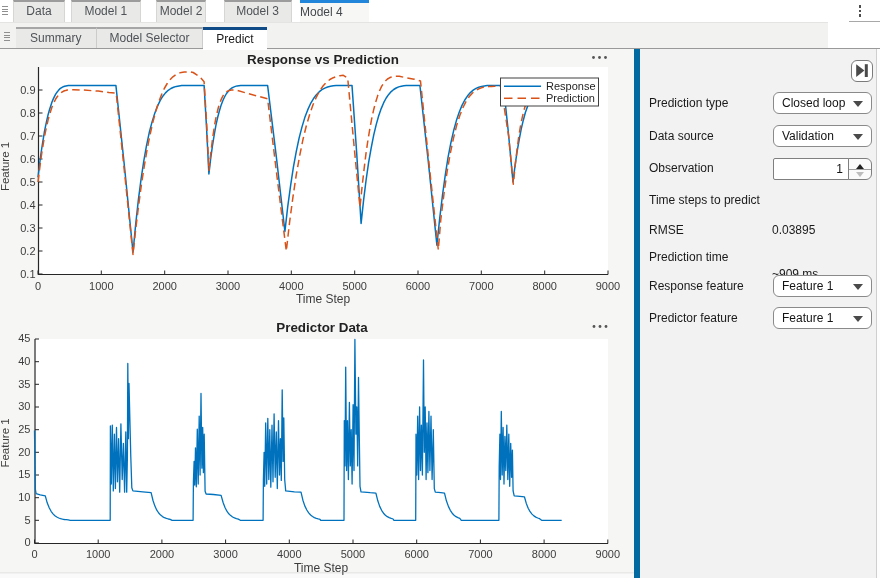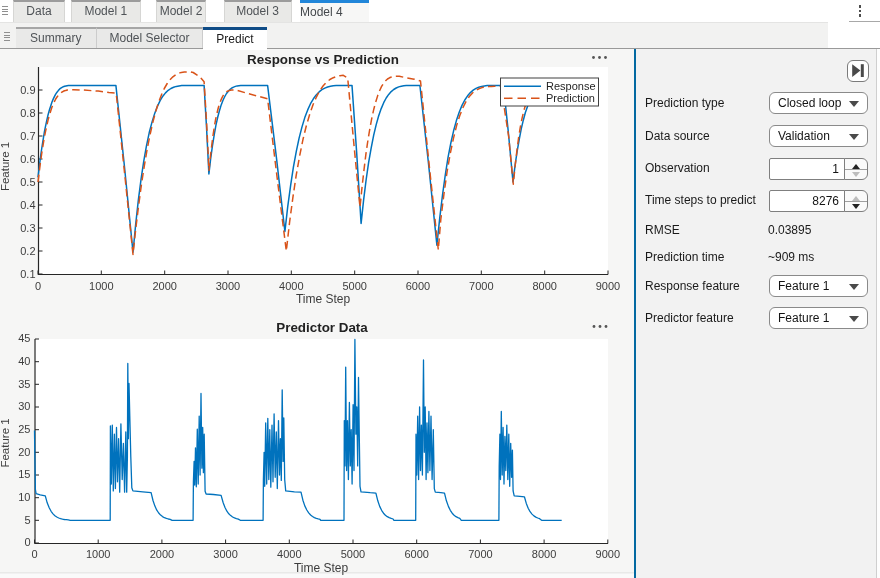--- a/index.html
+++ b/index.html
@@ -11,21 +11,21 @@
 .grip1{left:2px;top:6px;width:6px;height:10.5px;
  background:repeating-linear-gradient(to bottom,#8f8f8f 0,#8f8f8f 1px,transparent 1px,transparent 2.7px)}
 .kebab div{position:absolute;left:0;width:2.6px;height:2.6px;background:#4d4d4d}
 .row2{left:0;top:22px;width:828px;height:26.5px;background:#f2f2f1;border-top:1px solid #e4e4e3;box-sizing:border-box}
 .t2{position:absolute;top:4px;height:22.5px;background:#e9e9e8;border-top:2px solid #a6a6a6;box-sizing:border-box;
     color:#4f5357;font-size:12px;text-align:center;line-height:19px;border-right:1px solid #cccccc}
 .t2a{position:absolute;top:4px;height:22.5px;background:#ffffff;border-top:3px solid #0f4c87;box-sizing:border-box;
     color:#1b1b1b;font-size:12px;text-align:center;line-height:18px;z-index:2}
 .content{left:0;top:48px;width:880px;height:530px;background:#f6f6f5;border-top:1px solid #999;box-sizing:content-box}
 .chartbox{left:0;top:49px;width:634px;height:529px;background:#f6f6f5}
-.panel{left:634px;top:49px;width:242px;height:529px;background:#f2f2f2;border-left:2px solid #0369a1;box-sizing:border-box}
+.panel{left:634px;top:49px;width:242px;height:529px;background:#f2f2f2;border-left:6px solid #0369a1;box-sizing:border-box}
 .rightstrip{left:876px;top:49px;width:4px;height:529px;background:#fdfdfd;border-left:1px solid #cfcfcf;box-sizing:border-box}
 .lbl{position:absolute;left:9px;font-size:12px;color:#1a1a1a;white-space:nowrap}
 .val{position:absolute;left:132px;font-size:12px;color:#1a1a1a;white-space:nowrap}
 .dd{position:absolute;left:133px;width:99px;height:22px;background:#fff;border:1px solid #8a8a8a;border-radius:6px;box-sizing:border-box}
 .dd span{position:absolute;left:8px;top:3px;font-size:12px;color:#141414}
 .dd .ar{position:absolute;right:8px;top:8px;width:0;height:0;border-left:5.5px solid transparent;border-right:5.5px solid transparent;border-top:6.5px solid #4a4a4a}
 .sp{position:absolute;left:133px;width:99px;height:22px;box-sizing:border-box}
 .spf{position:absolute;left:0;top:0;width:76px;height:22px;background:#fff;border:1px solid #7f7f7f;box-sizing:border-box;border-radius:2px 0 0 2px}
 .spf span{position:absolute;right:5px;top:3px;font-size:12px;color:#141414}
 .spb{position:absolute;left:75px;top:0;width:24px;height:22px;background:#fafafa;border:1px solid #7f7f7f;box-sizing:border-box;border-radius:0 6px 6px 0}
@@ -153,34 +153,24 @@
     <div class="spf">
         <span>1</span>
       </div>
     <div class="spb">
         <i class="aru"></i>
         <div class="mid"></div>
         <i class="ard dim"></i>
       </div>
   </div>
   <div class="lbl" style="top:144px">Time steps to predict</div>
-  <div class="sp" style="top:141px">
-    <div class="spf">
-        <span>8276</span>
-      </div>
-    <div class="spb">
-        <i class="aru dim"></i>
-        <div class="mid"></div>
-        <i class="ard"></i>
-      </div>
-  </div>
   <div class="lbl" style="top:174px">RMSE</div>
   <div class="val" style="top:174px">0.03895</div>
   <div class="lbl" style="top:201px">Prediction time</div>
-  <div class="val" style="top:201px">~909 ms</div>
+  <div class="val" style="top:218px">~909 ms</div>
   <div class="lbl" style="top:230px">Response feature</div>
   <div class="dd" style="top:226px">
       <span>Feature 1</span>
       <i class="ar"></i>
     </div>
   <div class="lbl" style="top:262px">Predictor feature</div>
   <div class="dd" style="top:258px">
       <span>Feature 1</span>
       <i class="ar"></i>
     </div>

